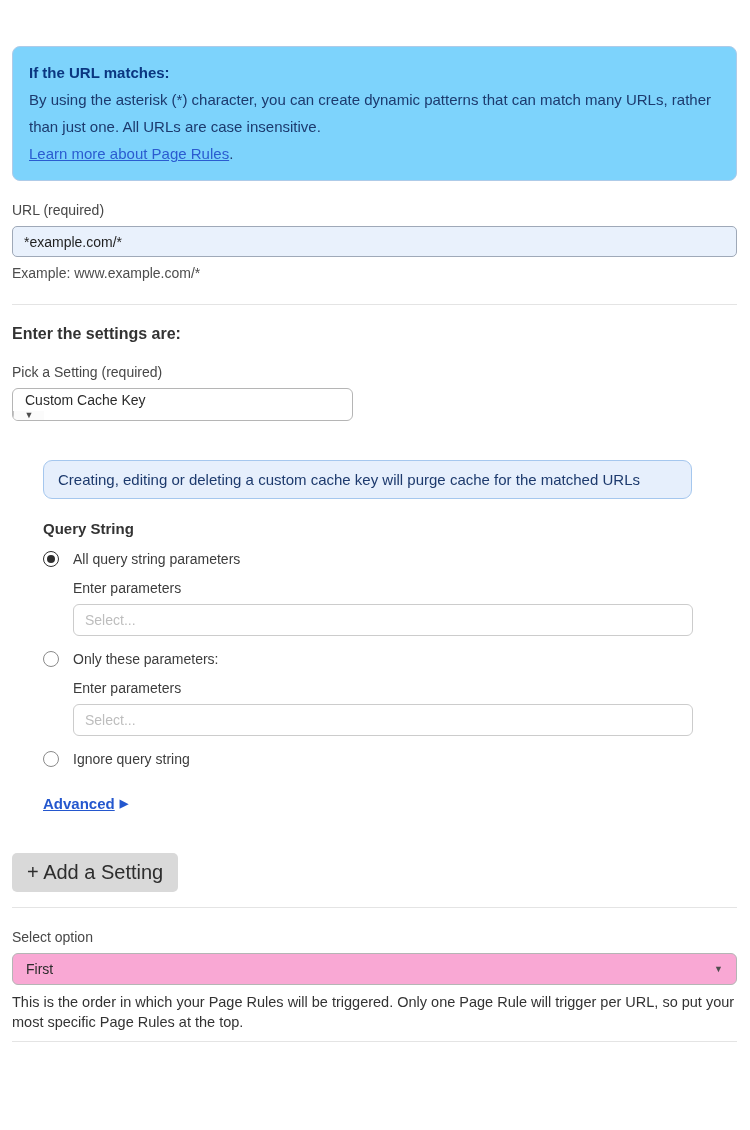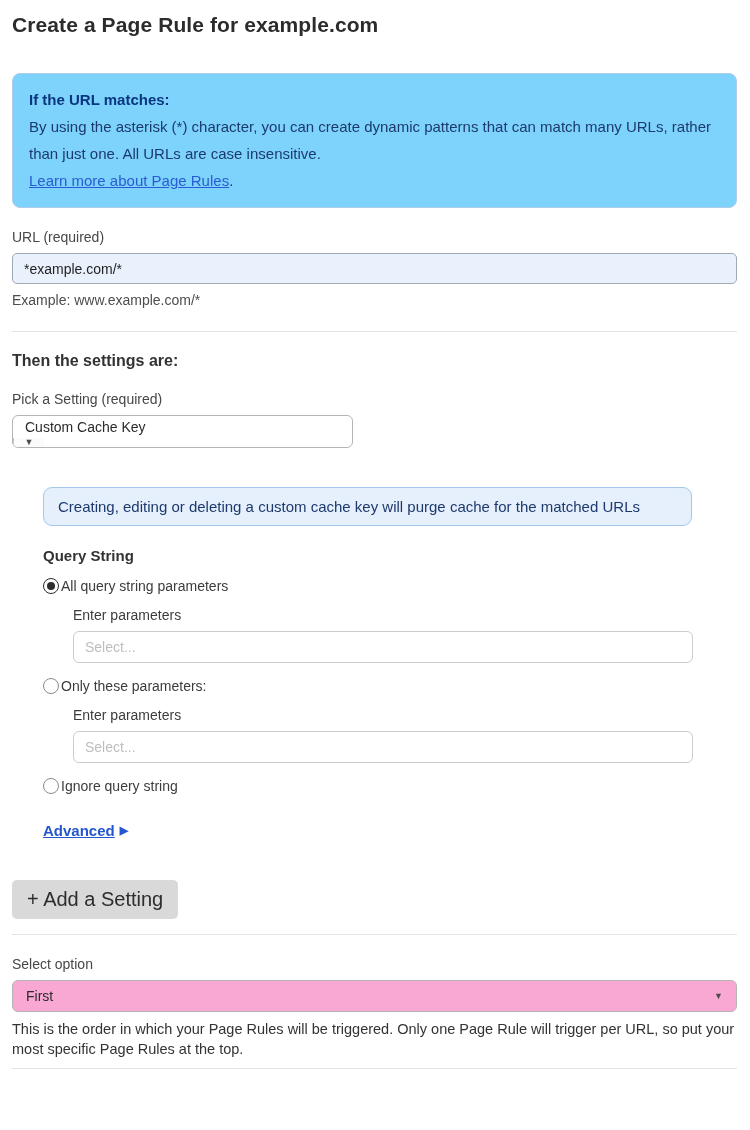--- a/index.html
+++ b/index.html
@@ -129,21 +129,21 @@
   .qs-heading {
     font-size: 15px;
     font-weight: bold;
     color: #333;
     margin: 21px 0 14px 31px;
   }
 
   .radio-row {
     display: flex;
     align-items: center;
-    gap: 2px;
+    gap: 14px;
     margin: 0 0 13px 31px;
     cursor: pointer;
   }
   .radio {
     width: 16px;
     height: 16px;
     border: 1px solid #8a8a8a;
     border-radius: 50%;
     background: #fff;
     flex: 0 0 auto;
@@ -235,35 +235,34 @@
     max-width: 730px;
   }
 
   .divider-3 { margin-top: 9px; }
 </style>
 </head>
 <body>
 
 <div class="container">
 
-  <h1 class="page-title">Create a Page Rule for example.com</h1>
 
   <div class="info-box">
     <div class="info-box-heading">If the URL matches:</div>
     <div class="info-box-body">By using the asterisk (*) character, you can create dynamic patterns that can match many URLs, rather than just one. All URLs are case insensitive.</div>
     <div><a class="info-link">Learn more about Page Rules</a><span>.</span></div>
   </div>
 
   <div class="field-label">URL (required)</div>
   <input class="url-input" type="text" value="*example.com/*" style="">
   <div class="hint">Example: www.example.com/*</div>
 
   <hr class="divider divider-1">
 
-  <h2 class="section-heading">Then the settings are:</h2>
+  <h2 class="section-heading">Enter the settings are:</h2>
 
   <div class="field-label">Pick a Setting (required)</div>
   <div class="select-box">
     <span class="select-value">Custom Cache Key</span>
     <span class="select-arrow-section">
       <span class="arrow-glyph">▼</span>
     </span>
   </div>
 
   <div class="notice-box">Creating, editing or deleting a custom cache key will purge cache for the matched URLs</div>

